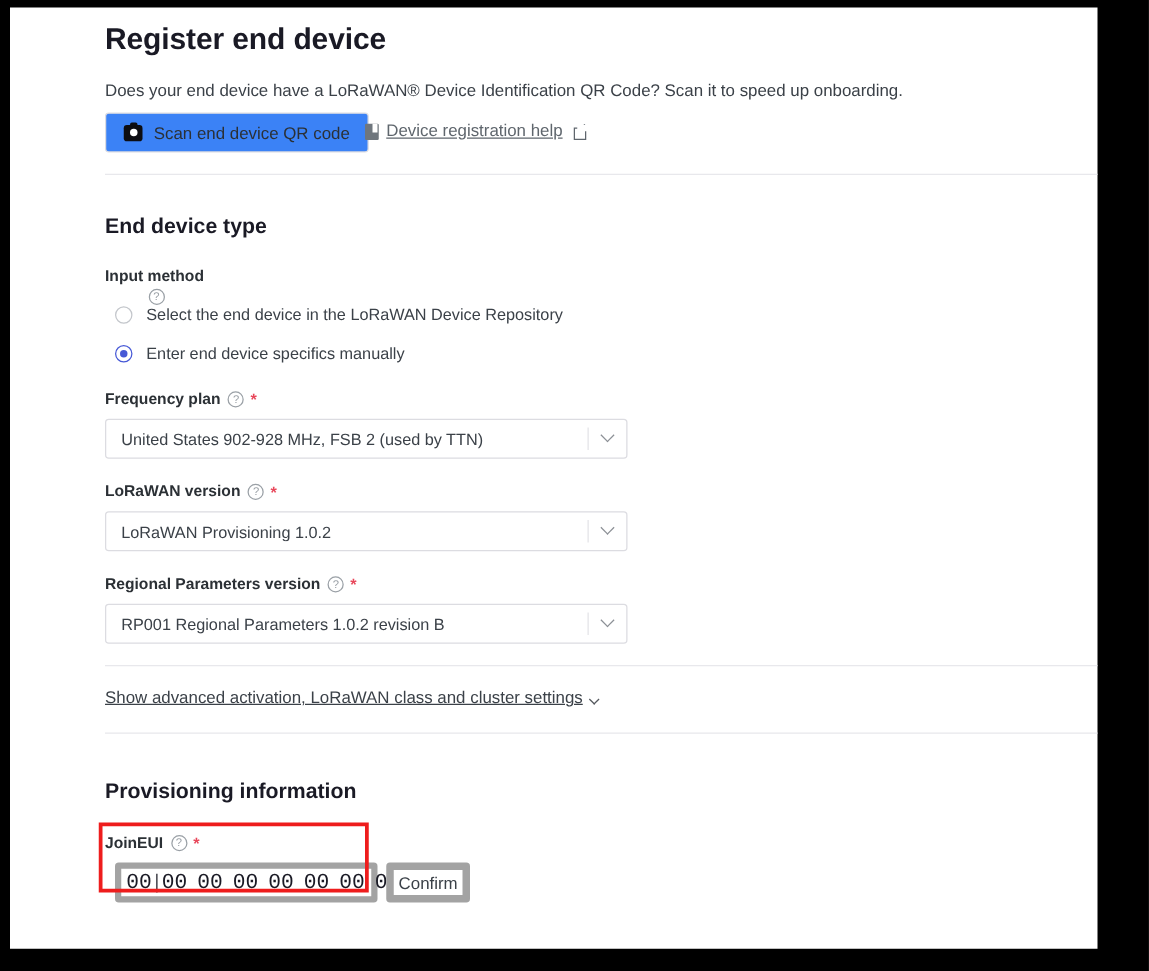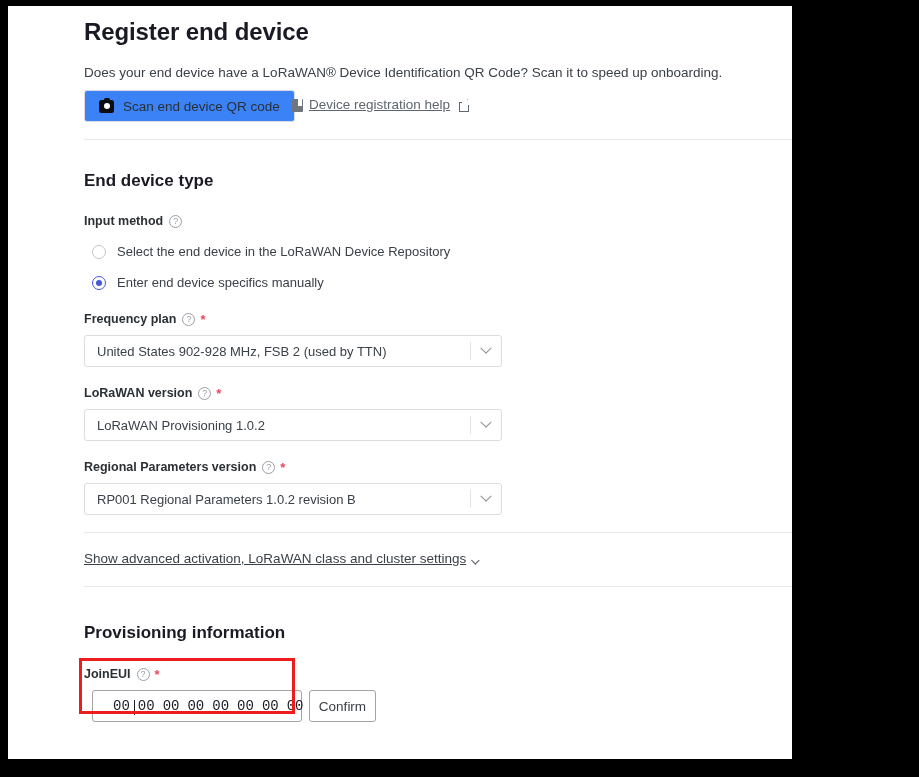--- a/index.html
+++ b/index.html
@@ -3,21 +3,21 @@
 <meta charset="utf-8">
 <style>
   * { box-sizing: border-box; }
   html, body {
     margin: 0; padding: 0;
     background: #000;
     font-family: "Liberation Sans", sans-serif;
   }
   #screen {
     position: relative;
-    width: 792px; height: 777px;
+    width: 878px; height: 777px;
     background: #000000;
     overflow: hidden;
   }
   
   #page {
     position: absolute;
     left: 8px; top: 6px;
     width: 904px;   
     height: 753px;  
     background: #ffffff;
@@ -168,21 +168,21 @@
     font-size: 13.5px;
     padding: 0 14px;
     height: 32px;
     cursor: pointer;
     font-family: "Liberation Sans", sans-serif;
   }
   .btn-confirm {
     display: inline-flex;
     align-items: center;
     justify-content: center;
-    border: 1px solid #a3a3a3;
+    border: 6px solid #a3a3a3;
     border-radius: 3px;
     background: #ffffff;
     color: #3b4148;
     font-size: 13.5px;
     width: 67px;
     height: 32px;
     cursor: pointer;
     font-family: "Liberation Sans", sans-serif;
   }
   .helplink {
@@ -253,28 +253,28 @@
     display: flex;
     align-items: center;
     justify-content: center;
     flex: none;
   }
 
   
   .eui-input {
     width: 210px;
     height: 32px;
-    border: 1px solid #a3a3a3;
+    border: 5px solid #a3a3a3;
     border-radius: 3px;
     background: #ffffff;
     display: flex;
     align-items: center;
-    padding: 0 20px;
+    padding: 0 4px;
     font-family: "Liberation Mono", monospace;
-    font-size: 14px;
+    font-size: 17px;
     color: #1a1a25;
     letter-spacing: 0px;
     gap: 8px;
     cursor: text;
     position: relative;
   }
   .eui-pair { position: relative; }
   .caret {
     position: absolute;
     right: -5px; top: 2px;
@@ -316,21 +316,21 @@
           <span class="book-icon"></span>
           <span class="lbl">Device registration help</span>
           <span class="ext-icon"></span>
         </span>
       </div>
 
       <div class="divider" style="position:absolute; left:76px; top:133px; width:828px;"></div>
 
       <div style="position:absolute; left:76px; top:165px;" class="h2">End device type</div>
 
-      <div style="position:absolute; left:76px; top:208px;" class="fieldlabel">
+      <div style="position:absolute; left:76px; top:208px;flex-direction:column;" class="fieldlabel">
         <span>Input method</span>
         <span class="help-icon">?</span>
       </div>
 
       <div style="position:absolute; left:84px; top:238px;">
         <div class="radio-row">
           <span class="radio"></span>
           <span class="radio-label">Select the end device in the LoRaWAN Device Repository</span>
         </div>
       </div>

